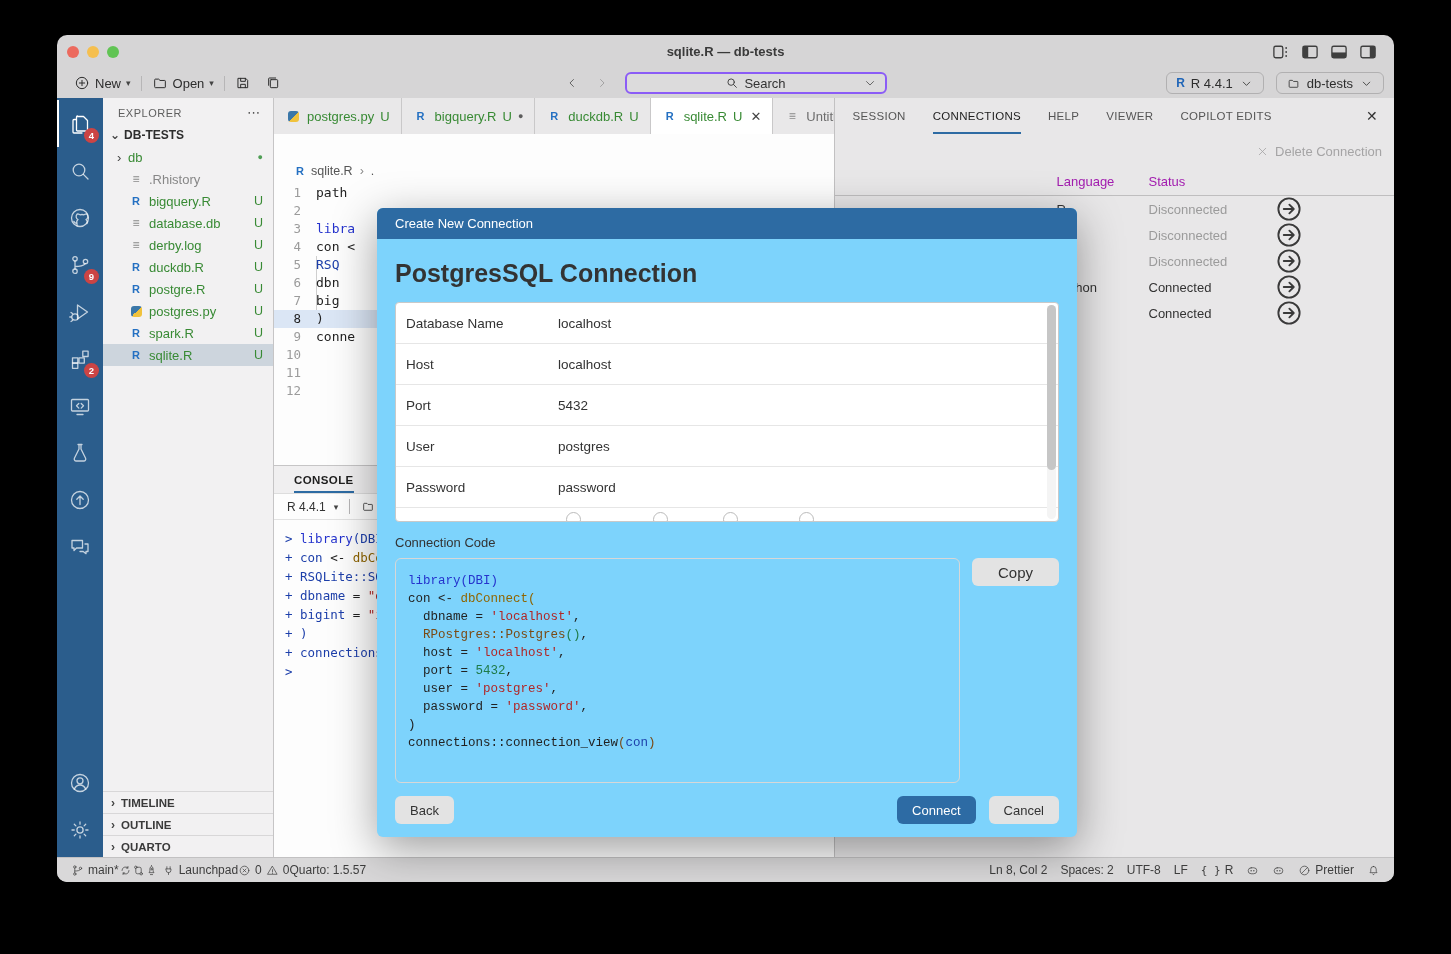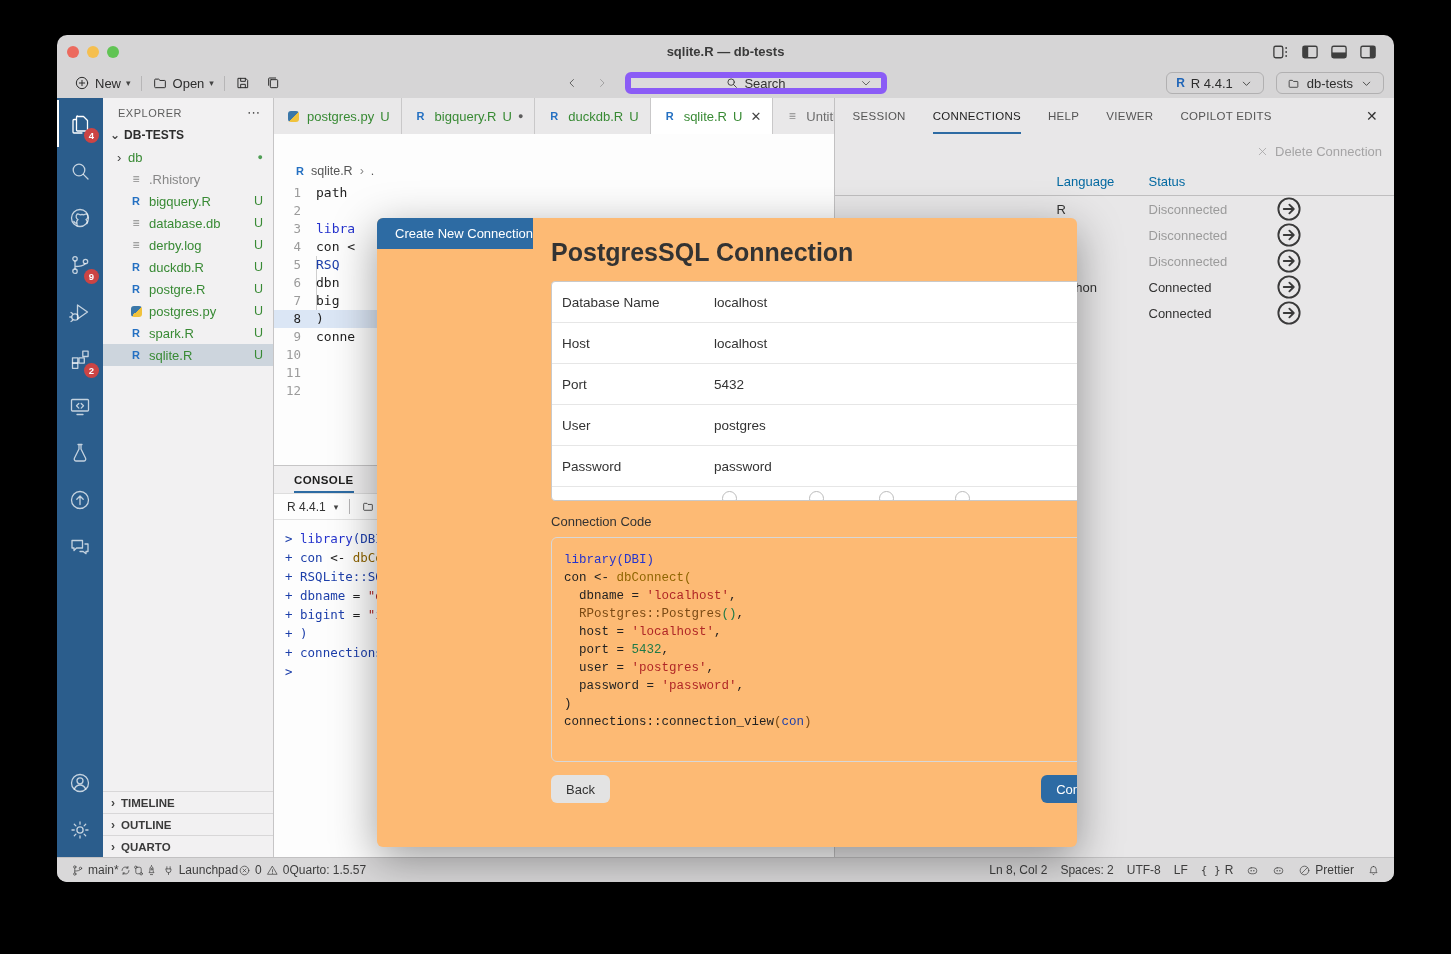--- a/index.html
+++ b/index.html
@@ -22,21 +22,21 @@
   .tb-layout .ic svg{width:16px;height:14px}
 
   
   .toolbar{height:30px;display:flex;align-items:center;padding:0 10px;flex:0 0 auto;position:relative}
   .tbtn{display:flex;align-items:center;gap:5px;height:24px;padding:0 7px;font-size:13px;color:#2d2d2d}
   .tbtn .ic svg{width:16px;height:16px}
   .caret{font-size:9px;color:#444}
   .tsep{width:1px;height:15px;background:#b7b6b7;margin:0 3px}
   .nav-center{position:absolute;left:50%;transform:translateX(-50%);display:flex;align-items:center;gap:16px;color:#555}
   .nav-center .ic svg{width:14px;height:14px}
-  .searchbox{width:262px;height:22px;border:6px solid #8b5cf6;border-radius:6px;background:#dcdbdc;display:flex;align-items:center;position:relative;color:#333}
+  .searchbox{width:262px;height:22px;border:2px solid #8b5cf6;border-radius:6px;background:#dcdbdc;display:flex;align-items:center;position:relative;color:#333}
   .searchbox .mid{margin:0 auto;display:flex;align-items:center;gap:5px;font-size:13px}
   .searchbox .dd{position:absolute;right:8px;color:#555}
   .tb-rightgrp{margin-left:auto;display:flex;gap:12px}
   .pill{display:flex;align-items:center;gap:6px;height:22px;border:1px solid #b1b0b1;border-radius:6px;padding:0 9px;font-size:13px;color:#2d2d2d}
   .rlogo{font-weight:700;font-size:12px;color:#1f65b7}
   .pill .ic svg{width:15px;height:13px}
 
   
   .main{flex:1;display:flex;min-height:0;position:relative}
 
@@ -101,38 +101,38 @@
 
   
   .panel{flex:1;background:#e8e7e8;border-left:1px solid #c2c1c2;display:flex;flex-direction:column;min-width:0}
   .p-tabs{height:36px;display:flex;align-items:center;gap:43px;padding:0 16px 0 18px;font-size:11.5px;letter-spacing:.3px;color:#555;flex:0 0 auto}
   .p-tab{height:100%;display:flex;align-items:center;cursor:pointer;white-space:nowrap}
   .p-tab.active{color:#1e1e1e;box-shadow:inset 0 -2px 0 #2d6ba3}
   .p-close{margin-left:auto;color:#333;font-size:14px;cursor:pointer}
   .p-toolbar{height:34px;display:flex;justify-content:flex-end;align-items:center;gap:6px;padding-right:12px;color:#a5a4a5;font-size:13px}
   .p-toolbar .ic svg{width:13px;height:13px}
   .chead,.crow{display:flex;align-items:center;height:26px;font-size:13px;color:#333}
-  .chead{height:28px;border-bottom:1px solid #bfbebf;color:#0369a1}
+  .chead{height:28px;border-bottom:1px solid #bfbebf;color:#a21caf}
   .cname{width:222px;padding-left:145px;overflow:hidden;white-space:nowrap;flex:0 0 auto}
   .clang{width:92px;flex:0 0 auto}
   .cstat{width:125px;flex:0 0 auto}
   .cstat.disconnected{color:#9b9b9b}
   .carrow{width:30px;color:#3a3a3a}
 
   
   .statusbar{height:25px;background:#d9d8d9;border-top:1px solid #c2c1c2;display:flex;align-items:center;font-size:12px;color:#3d3d3d;
              padding:0 14px;flex:0 0 auto}
   .sb-item{display:flex;align-items:center;gap:4px;cursor:pointer}
   .sb-item .ic svg{width:13px;height:13px;stroke-width:1.3}
   .sb-rightgroup{margin-left:auto;display:flex;gap:13px;align-items:center}
   .braces{font-family:"DejaVu Sans Mono",monospace;font-size:11px}
 
   
-  .dialog{position:absolute;left:320px;top:120px;width:700px;height:629px;background:#fdba74;border-radius:6px;overflow:hidden;
-          box-shadow:0 12px 45px rgba(0,0,0,.38);display:flex;z-index:10}
+  .dialog{position:absolute;left:320px;top:110px;width:700px;height:629px;background:#7dd3fc;border-radius:6px;overflow:hidden;
+          box-shadow:0 12px 45px rgba(0,0,0,.38);display:flex;flex-direction:column;z-index:10}
   .dlg-header{height:31px;background:#2d6ba3;color:#fff;font-size:13px;display:flex;align-items:center;padding-left:18px;flex:0 0 auto}
   .dlg-body{flex:1;padding:0 18px}
   .dlg-title{font-size:25px;font-weight:700;color:#333;margin:20px 0 14px}
   .form-box{position:relative;height:220px;border:1px solid #c9c9c9;border-radius:4px;overflow:hidden;background:#fff}
   .drow{display:flex;align-items:center;height:41px;border-bottom:1px solid #e6e6e6;font-size:13.5px;color:#333}
   .dlabel{width:162px;padding-left:10px;flex:0 0 auto}
   .radio{position:absolute;width:15px;height:15px;border:1px solid #bbb;border-radius:50%;top:209px;background:#fff}
   .form-scroll{position:absolute;top:2px;right:2px;bottom:2px;width:9px;border-radius:5px;background:#f4f4f4}
   .form-thumb{position:absolute;top:0;left:0;width:9px;height:165px;border-radius:5px;background:#c6c6c6}
   .code-label{font-size:13px;color:#333;margin:13px 0 8px}

